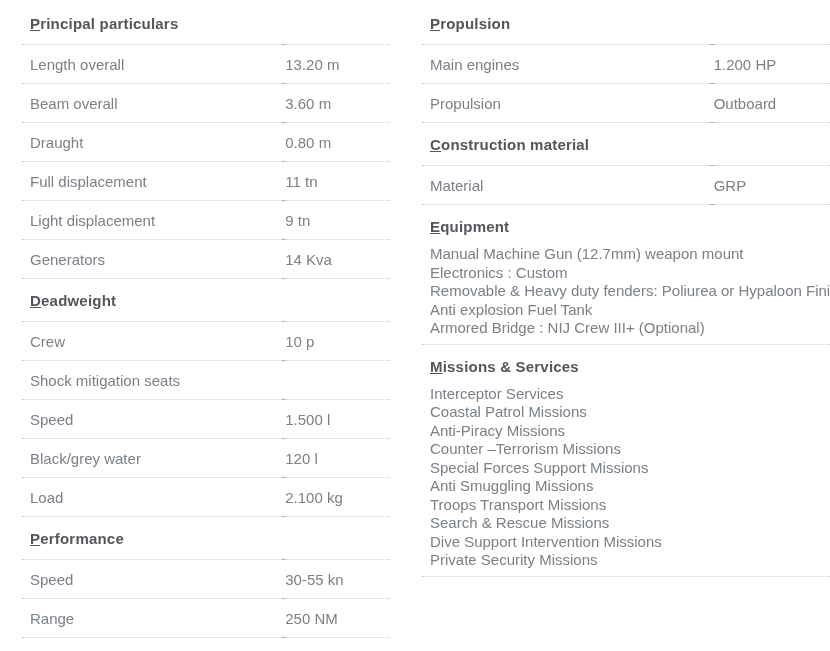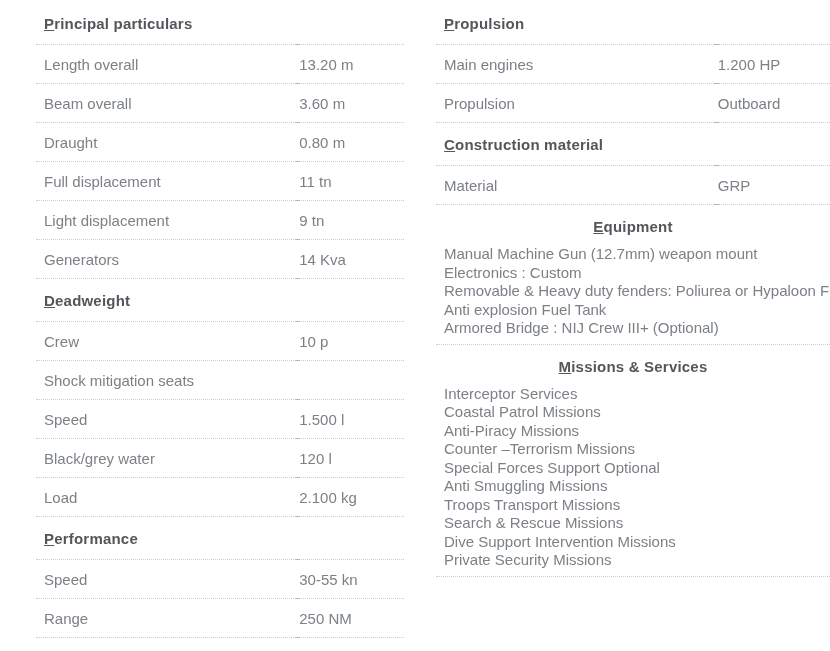--- a/index.html
+++ b/index.html
@@ -10,21 +10,21 @@
     --c-bg:#ffffff;
   }
   html,body{margin:0;padding:0;}
   body{
     width:830px;height:651px;overflow:hidden;
     background:var(--c-bg);
     font-family:"Liberation Sans",sans-serif;
     font-size:15px;color:var(--c-body);
   }
   .page{display:flex;padding-top:2px;box-sizing:border-box;width:830px;}
-  .col-left{width:368px;margin-left:36px;flex:none;}
+  .col-left{width:368px;margin-left:22px;flex:none;}
   .col-right{flex:1;margin-left:32px;min-width:0;}
 
   .sec-title{
     margin:0;font-size:15px;font-weight:bold;color:var(--c-heading);
     line-height:16px;padding:14px 8px 12px;letter-spacing:0.2px;
   }
   .sec-title::first-letter{text-decoration:underline;}
   .spec-table .sec-title{border-bottom:1px dotted var(--c-line);}
 
   .spec-row{display:flex;border-bottom:1px dotted var(--c-line);height:38px;}
@@ -32,21 +32,21 @@
   .spec-row .label{width:71%;padding-left:8px;box-sizing:border-box;}
   .spec-row .val{flex:1;position:relative;padding-left:2px;}
   .spec-row .val::before,
   .spec-row .val::after{
     content:"";position:absolute;left:-2px;width:5px;height:1px;background:var(--c-tick);
   }
   .spec-row .val::before{top:-1px;}
   .spec-row .val::after{bottom:-1px;}
 
   .text-sec{border-bottom:1px dotted var(--c-line);padding-bottom:6px;}
-  .text-sec .sec-title{padding-bottom:10px;border-bottom:none;text-align:center;}
+  .text-sec .sec-title{padding-bottom:10px;border-bottom:none;}
   .text-list{padding-left:8px;line-height:18.5px;}
   .text-line{white-space:nowrap;}
 </style>
 </head>
 <body>
 
 <div class="page">
 
   <div class="col-left">
 
@@ -148,21 +148,21 @@
       </div>
     </section>
 
     <section class="text-sec">
       <h3 class="sec-title">Missions &amp; Services</h3>
       <div class="text-list">
         <div class="text-line">Interceptor Services</div>
         <div class="text-line">Coastal Patrol Missions</div>
         <div class="text-line">Anti-Piracy Missions</div>
         <div class="text-line">Counter –Terrorism Missions</div>
-        <div class="text-line">Special Forces Support Optional</div>
+        <div class="text-line">Special Forces Support Missions</div>
         <div class="text-line">Anti Smuggling Missions</div>
         <div class="text-line">Troops Transport Missions</div>
         <div class="text-line">Search &amp; Rescue Missions</div>
         <div class="text-line">Dive Support Intervention Missions</div>
         <div class="text-line">Private Security Missions</div>
       </div>
     </section>
 
   </div>
 </div>

